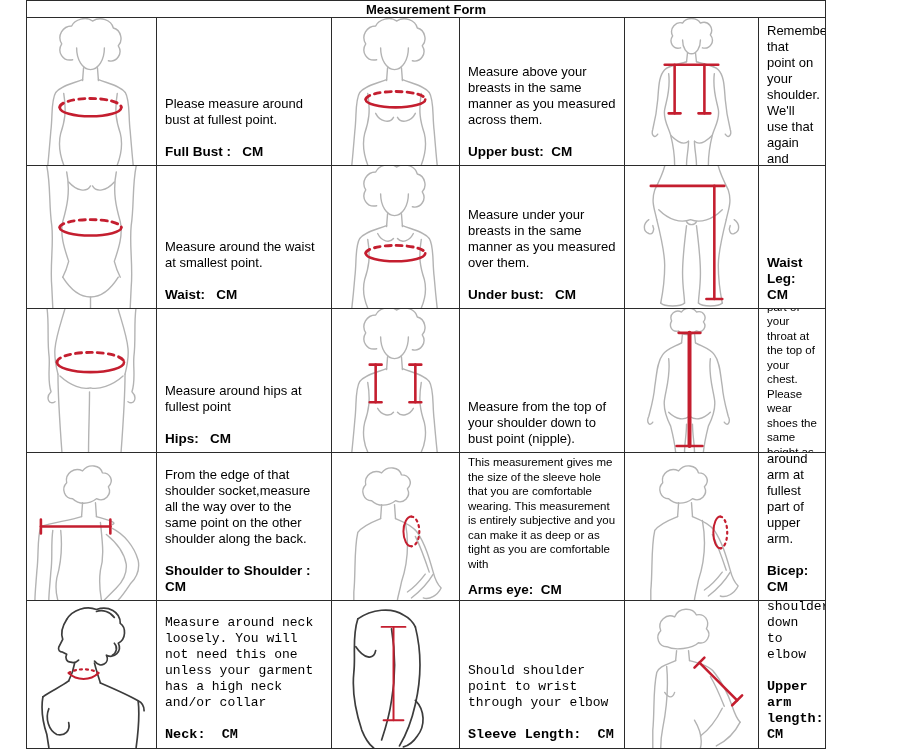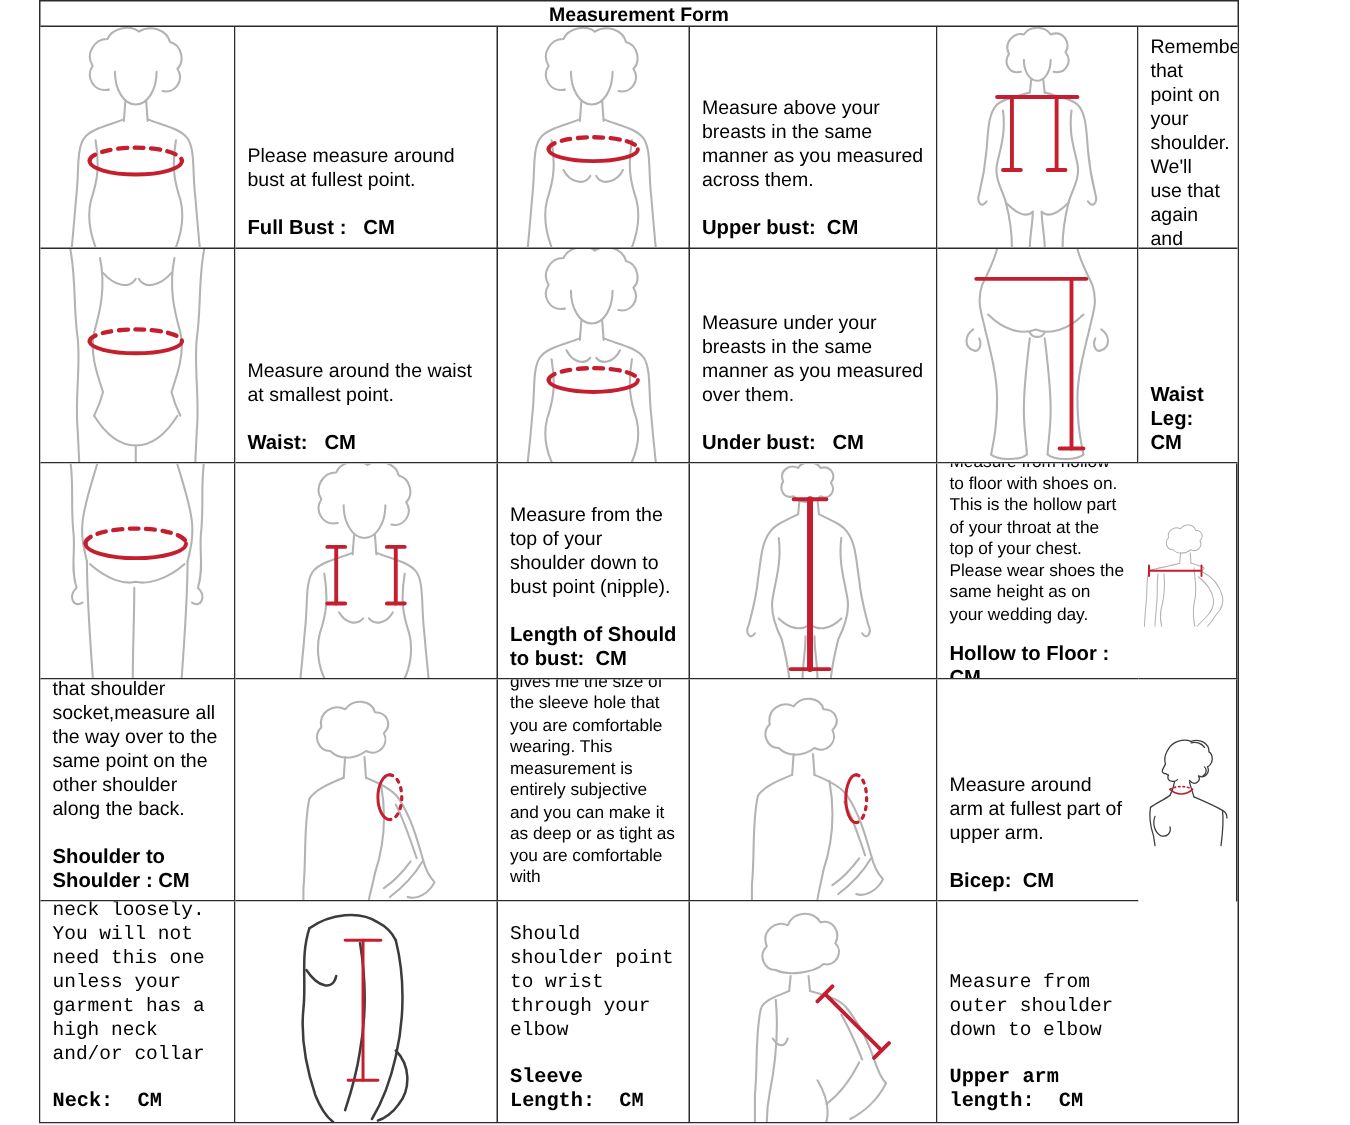--- a/index.html
+++ b/index.html
@@ -165,37 +165,40 @@
         <path class="g" d="M38,0 C34,14 29,28 28,40 C27,50 29,58 31,66"></path>
         <path class="g" d="M92,0 C96,14 101,28 102,40 C103,50 101,58 99,66"></path>
         <path class="g" d="M33,68 C44,78 56,82 64,80 C72,82 86,78 97,68"></path>
         <path class="g" d="M63,84 C63,104 62,124 62,145"></path>
         <path class="g" d="M31,66 C31,90 33,118 35,145"></path>
         <path class="g" d="M99,66 C99,90 97,118 95,145"></path>
         <path class="r" d="M30,54 A34,10 0 0 0 98,54"></path>
         <path class="rd" d="M30,54 A34,10 0 0 1 98,54"></path>
       </svg>
     </div>
+    <div class="cell tcell c2 r3">
+      <div class="desc">Measure around hips at fullest point</div>
+      <div class="label">Hips:   CM</div>
+    </div>
     <div class="cell fcell c3 r3">
       <svg class="fig" viewBox="0 0 128 144">
         <path class="g" d="M45,40 C35,42 29,32 34,24 C29,16 35,6 44,6 C47,-1 59,-4 65,1 C73,-4 84,0 86,8 C94,10 96,21 91,26 C96,34 89,43 81,41"></path>
         <path class="g" d="M49,28 C49,40 55,50 63,50 C71,50 77,40 77,28"></path>
         <path class="g" d="M56,48 L55,61 M70,48 L71,61"></path>
         <path class="g" d="M55,60 C45,64 33,66 28,73 C23,81 25,96 23,112 C22,124 21,134 20,144"></path>
         <path class="g" d="M71,60 C81,64 93,66 98,73 C103,81 101,96 103,112 C104,124 105,134 106,144"></path>
         <path class="g" d="M36,74 C39,92 37,102 33,114 C30,126 33,138 36,144"></path>
         <path class="g" d="M90,74 C87,92 89,102 93,114 C96,126 93,138 90,144"></path>
         <path class="g" d="M46,100 C50,107 58,109 62,104 M66,104 C70,109 78,107 82,100"></path>
         <path class="r" d="M44,56 L44,94 M84,56 L84,94"></path>
         <path class="r" d="M38,56 L50,56 M38,94 L50,94 M78,56 L90,56 M78,94 L90,94"></path>
       </svg>
     </div>
     <div class="cell tcell c4 r3">
       <div class="desc">Measure from the top of your shoulder down to bust point (nipple).</div>
-      <div class="label">Length of Should to bust:  CM</div>
     </div>
     <div class="cell fcell c5 r3">
       <svg class="fig" viewBox="0 0 134 144">
         <path class="g" d="M54,22 C47,24 44,17 47,12 C44,5 51,0 57,3 C60,-2 69,-2 72,3 C79,1 83,8 79,13 C83,18 78,25 72,22 C66,27 58,27 54,22"></path>
         <path class="g" d="M58,24 L57,34 M70,24 L71,34"></path>
         <path class="g" d="M57,34 C50,38 42,40 38,46 C32,54 32,66 30,78 C29,90 26,100 24,108 C21,114 25,119 28,114"></path>
         <path class="g" d="M71,34 C78,38 86,40 90,46 C96,54 96,66 98,78 C99,90 102,100 104,108 C107,114 103,119 100,114"></path>
         <path class="g" d="M44,50 C46,66 42,78 40,90 C38,100 42,110 46,118 C48,126 50,134 51,144"></path>
         <path class="g" d="M86,50 C84,66 88,78 90,90 C92,100 88,110 84,118 C82,126 80,134 79,144"></path>
         <path class="g" d="M44,104 C52,112 60,112 65,108 C70,112 78,112 86,104"></path>

